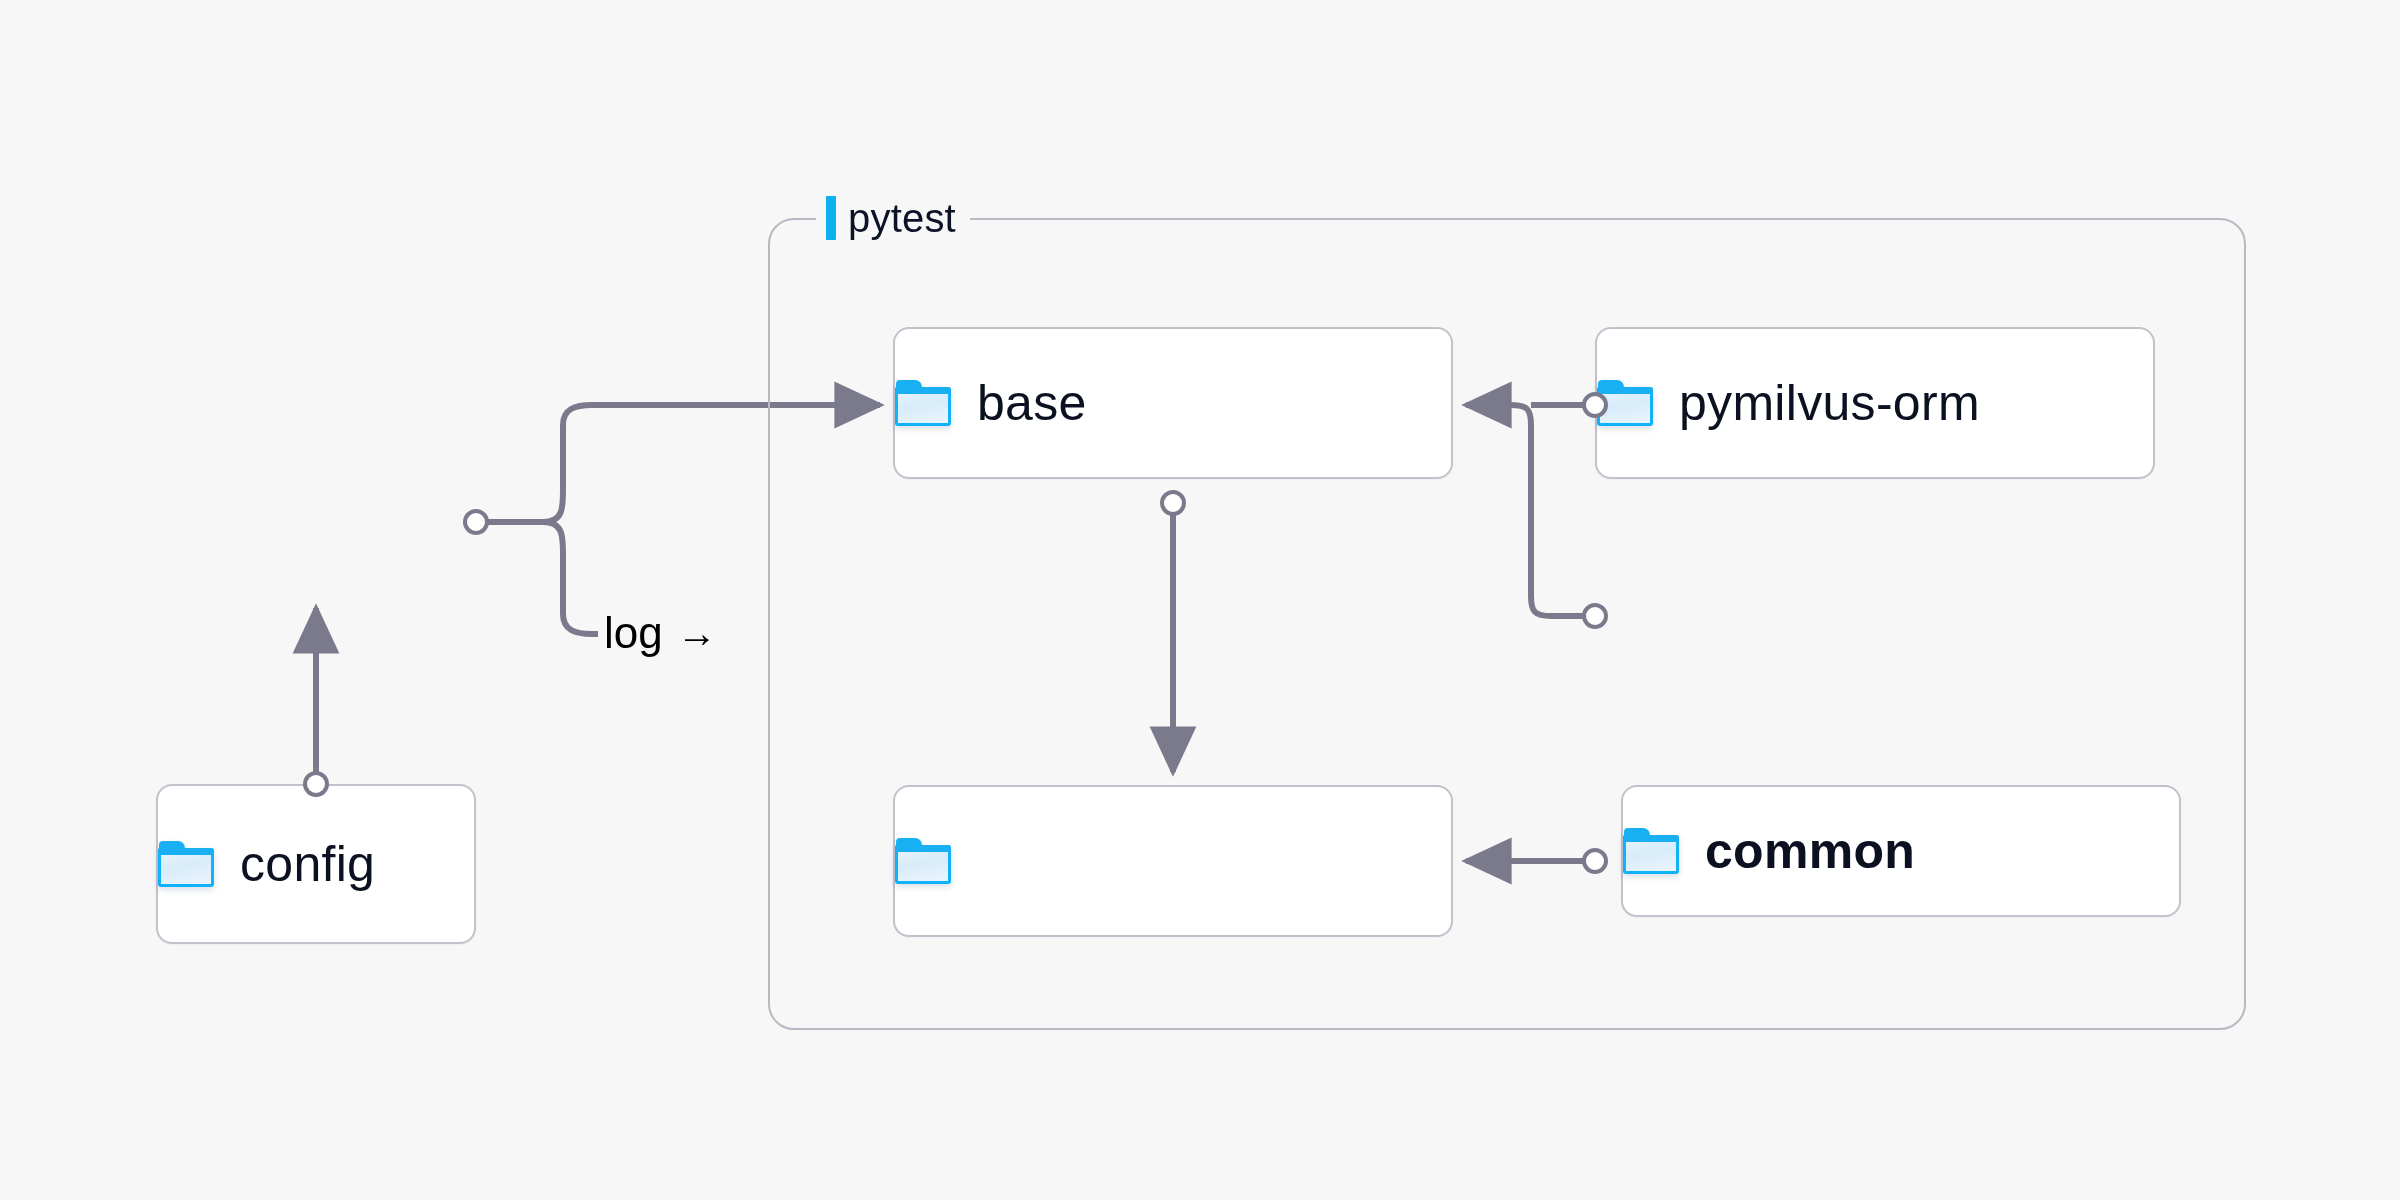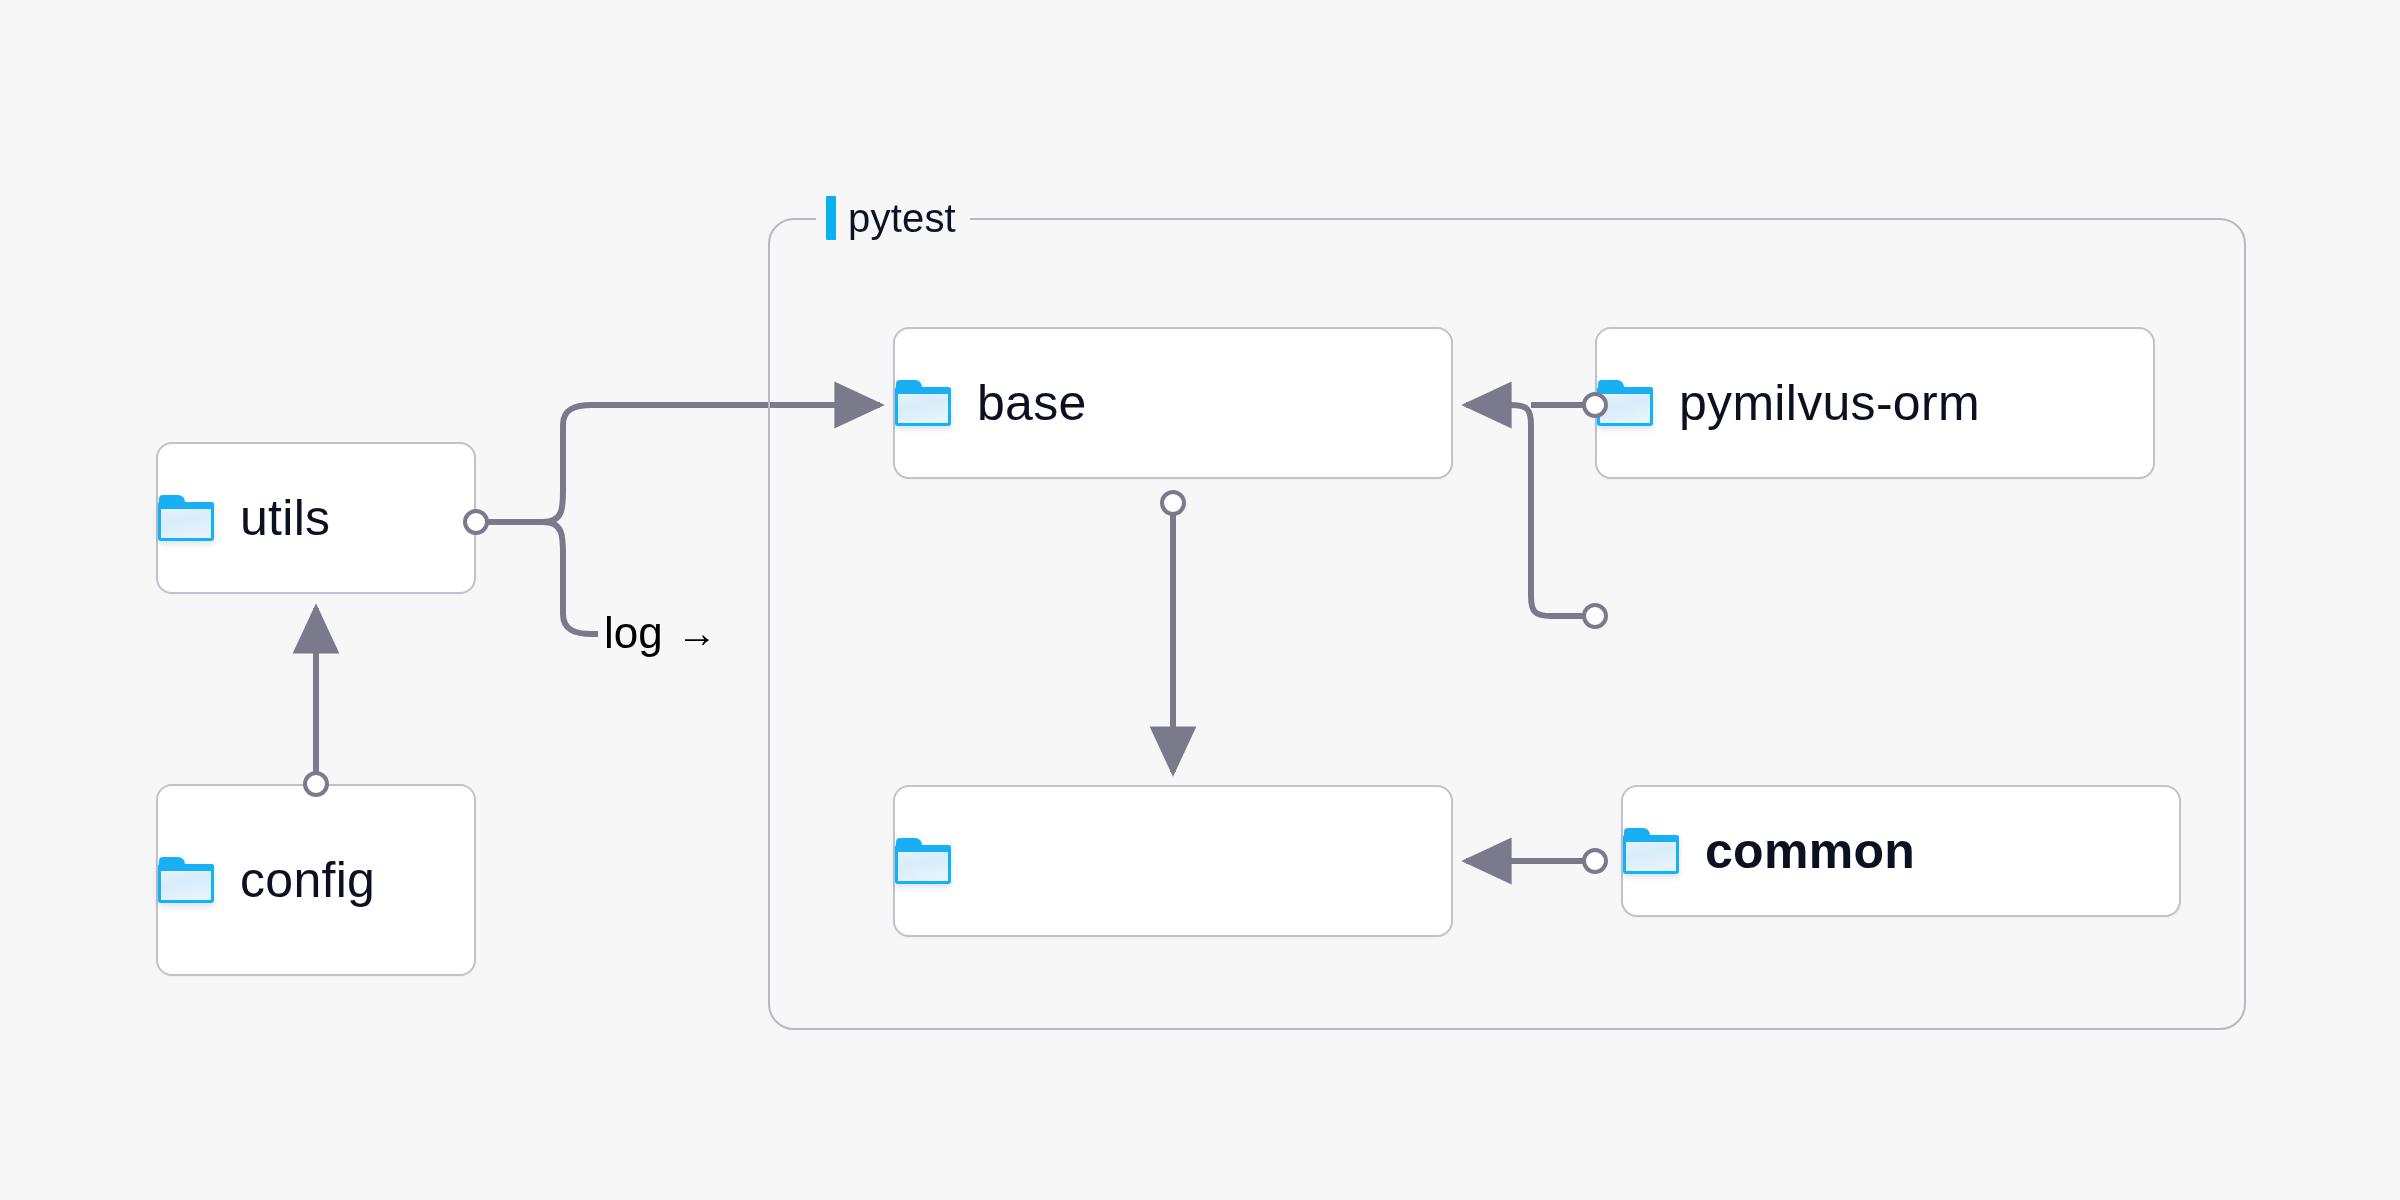--- a/index.html
+++ b/index.html
@@ -190,31 +190,23 @@
     </g>
   </svg>
 
   <div class="group-box" style="left:768px; top:218px; width:1478px; height:812px;"></div>
 
   <div class="group-label" style="left:816px; top:190px;gap:12px;">
     <span class="group-accent"></span>
     <span class="group-title">pytest</span>
   </div>
 
-  <div class="node" style="left:156px; top:442px; width:320px; height:152px;">
-    <span class="folder-icon">
-      <span class="tab"></span>
-        <span class="body"></span>
-        <span class="lip"></span>
-    </span>
-    <span class="node-label">utils</span>
-  </div>
   <span class="port" style="left:463px; top:509px;"></span>
 
-  <div class="node" style="left:156px; top:784px; width:320px; height:192px;">
+  <div class="node" style="left:156px; top:784px; width:320px; height:160px;">
     <span class="folder-icon">
       <span class="tab"></span>
         <span class="body"></span>
         <span class="lip"></span>
     </span>
     <span class="node-label">config</span>
   </div>
   <span class="port" style="left:303px; top:771px;"></span>
 
   <div class="node" style="left:893px; top:327px; width:560px; height:152px;">

